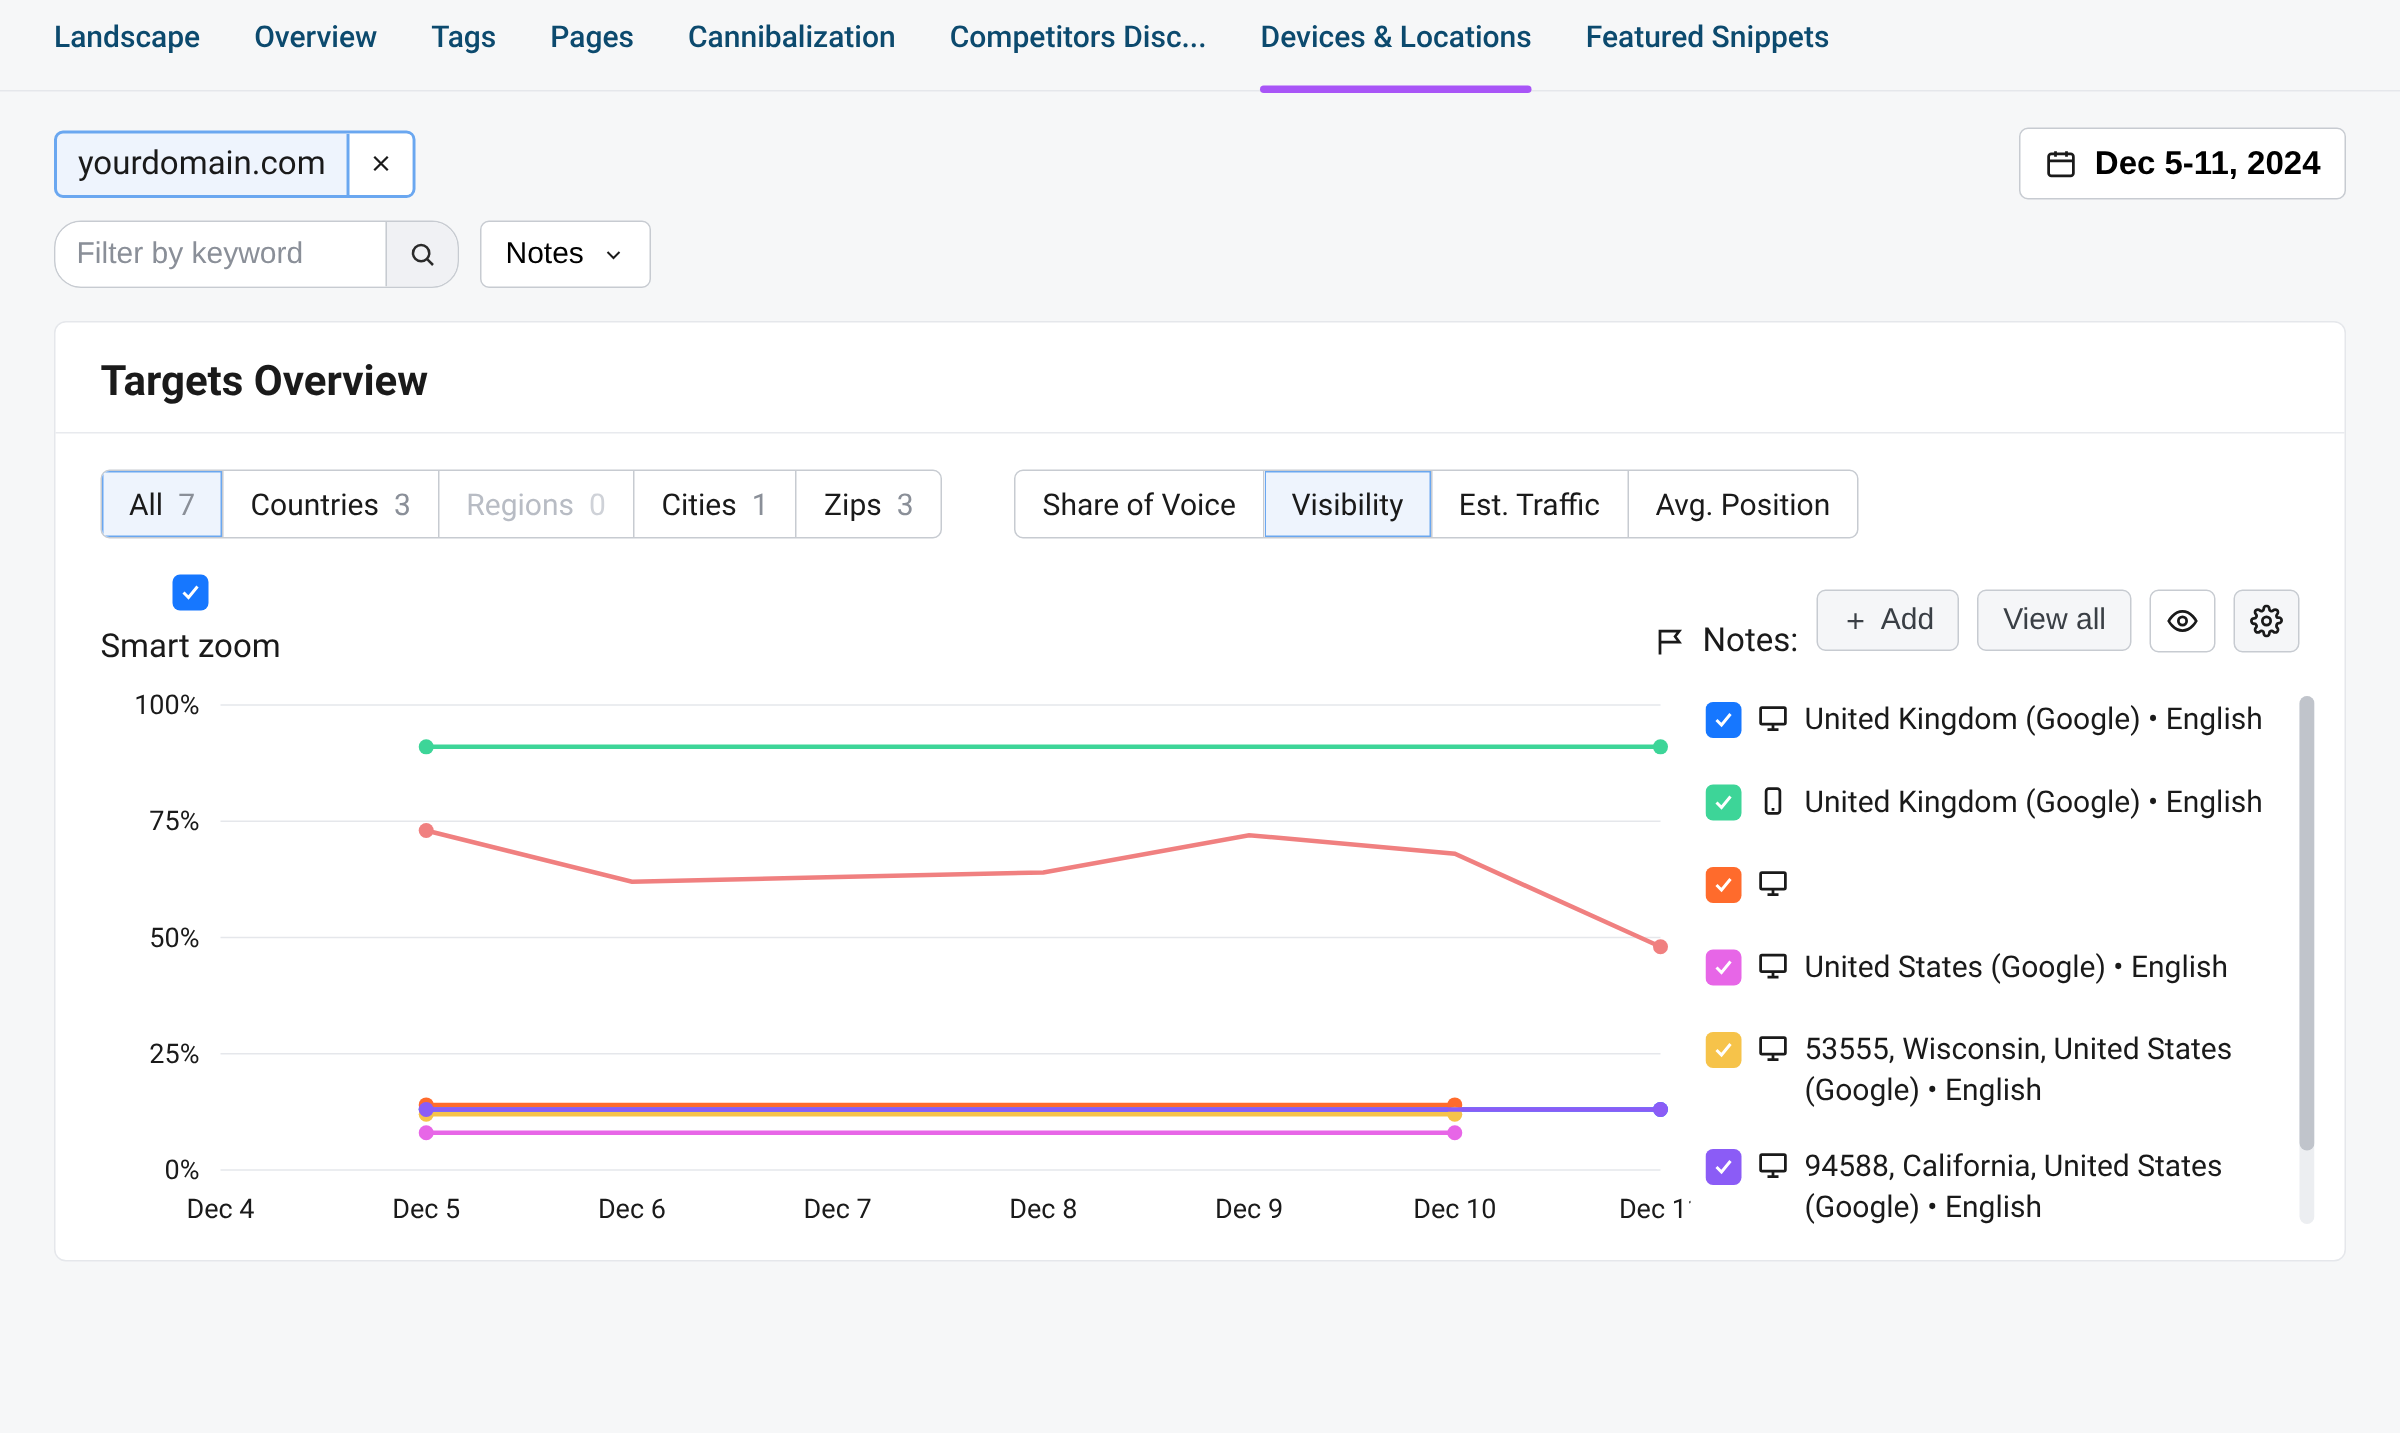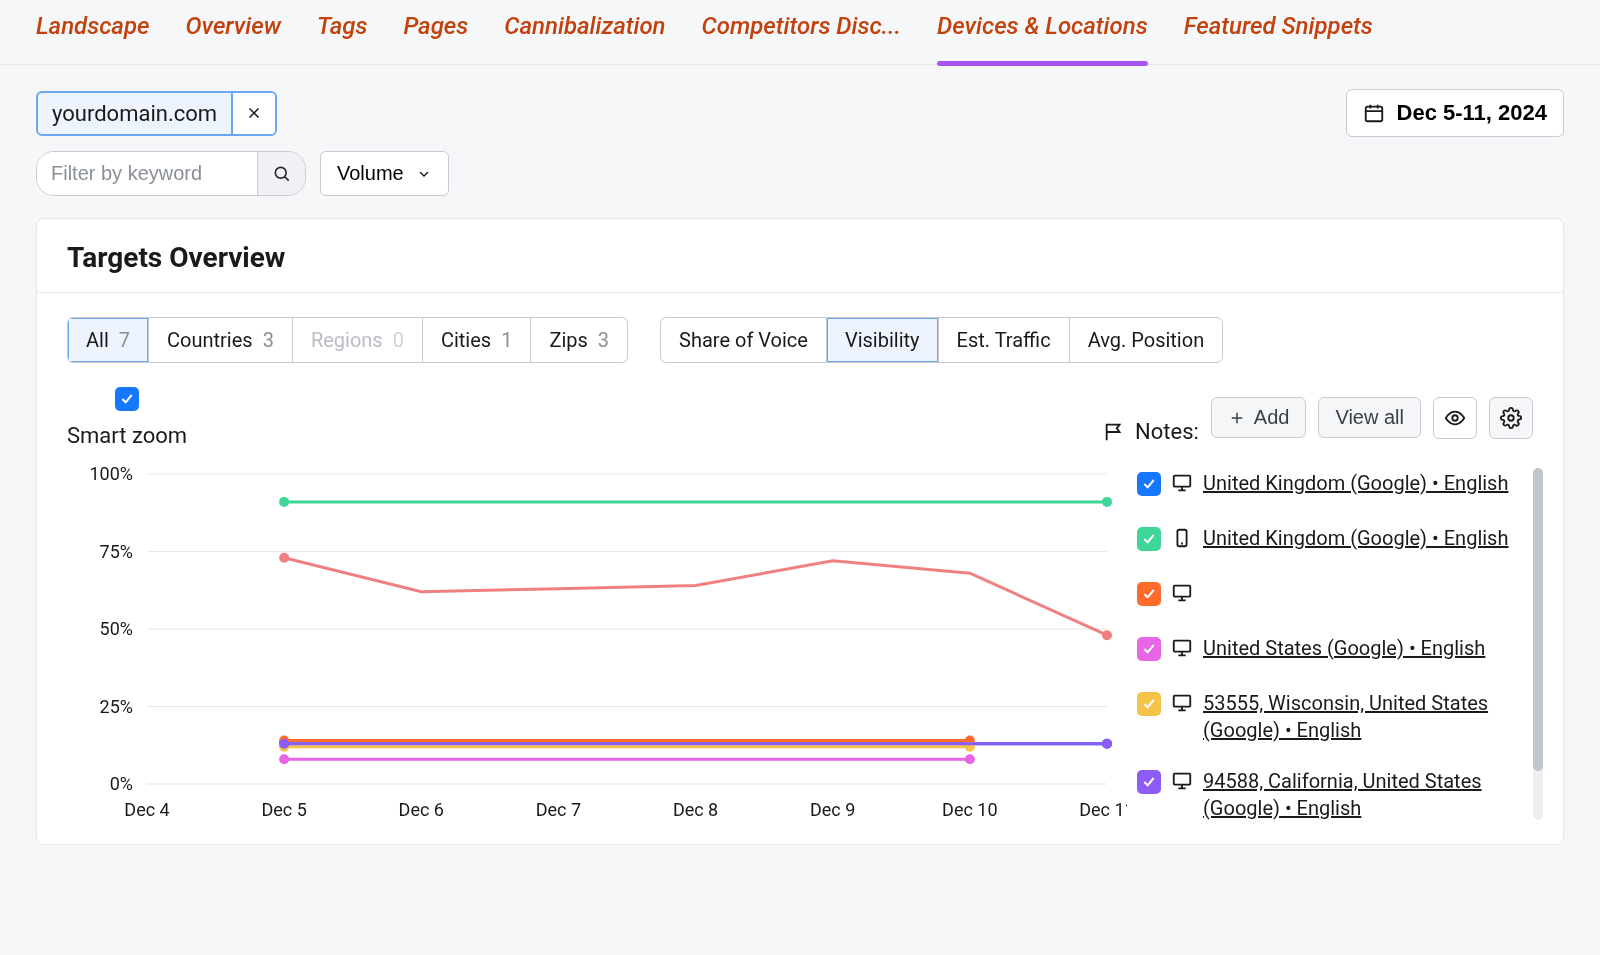--- a/index.html
+++ b/index.html
@@ -1,21 +1,21 @@
 <!DOCTYPE html>
 <html><head>
 <meta charset="utf-8">
 <style>
   * { box-sizing: border-box; }
   html, body { margin: 0; padding: 0; font-family: -apple-system, BlinkMacSystemFont, "Segoe UI", Roboto, Helvetica, Arial, sans-serif; background: #f6f7f8; color: #1a1a1a; }
   body { width: 1600px; height: 955px; overflow: hidden; font-size: 18px; }
 
   
   .topnav { display: flex; align-items: center; gap: 36px; padding: 12px 36px 16px 36px; border-bottom: 1px solid #e5e7eb; background: #f6f7f8; }
-  .topnav-item { font-size: 24px; font-weight: 500; color: #c2410c; cursor: pointer; white-space: nowrap; position: relative; padding-bottom: 8px; font-style: italic; }
+  .topnav-item { font-size: 20px; font-weight: 500; color: #0c4a6e; cursor: pointer; white-space: nowrap; position: relative; padding-bottom: 8px; }
   .topnav-item.active::after { content:""; position:absolute; left:0; right:0; bottom:-18px; height:5px; background:#a855f7; border-radius:3px; }
 
   
   .filter-row { display:flex; align-items:center; justify-content:space-between; padding: 24px 36px 0 36px; }
   .filter-left { display:flex; align-items:center; gap:12px; flex-wrap:wrap; }
   .domain-chip { display:flex; align-items:stretch; border:2px solid #6aa7f0; border-radius:6px; background:#eef4fd; overflow:hidden; }
   .domain-chip .label { padding:8px 14px; font-size:22px; color:#1a1a1a; }
   .domain-chip .close { padding:8px 12px; border-left:2px solid #6aa7f0; background:#fff; display:flex; align-items:center; cursor:pointer; }
   .domain-chip .close svg { width:18px; height:18px; stroke:#1a1a1a; stroke-width:2; }
   .keyword-group { display:flex; align-items:stretch; border:1px solid #c7cbd1; border-radius:18px; overflow:hidden; background:#fff; }
@@ -26,21 +26,21 @@
   .volume-btn { display:flex; align-items:center; gap:12px; border:1px solid #c7cbd1; border-radius:6px; background:#fff; padding:10px 16px; font-size:20px; cursor:pointer; }
   .volume-btn svg { width:16px; height:16px; }
   .date-btn { display:flex; align-items:center; gap:12px; border:1px solid #c7cbd1; border-radius:6px; background:#fff; padding:10px 16px; font-size:22px; font-weight:600; cursor:pointer; }
   .date-btn svg { width:22px; height:22px; }
 
   .filter-row-2 { padding: 14px 36px 22px 36px; display:flex; gap:14px; }
 
   
   .panel { margin: 0 36px 0 36px; background:#fff; border:1px solid #e5e7eb; border-radius:8px; padding:0 0 4px 0; }
   .panel-title { font-size:28px; font-weight:700; padding:22px 30px 18px 30px; border-bottom:1px solid #e8eaee; }
-  .tabs-row { display:flex; gap:32px; padding:24px 30px 12px 30px; }
+  .tabs-row { display:flex; gap:48px; padding:24px 30px 12px 30px; }
   .seg { display:flex; border:1px solid #c7cbd1; border-radius:6px; overflow:hidden; background:#fff; }
   .seg .seg-item { padding:10px 18px; font-size:20px; border-right:1px solid #c7cbd1; cursor:pointer; display:flex; align-items:center; gap:10px; white-space:nowrap; }
   .seg .seg-item:last-child { border-right:none; }
   .seg .seg-item.active { background:#eef4fd; box-shadow: inset 0 0 0 1px #6aa7f0; }
   .seg .seg-item .count { color:#8a8f98; }
   .seg .seg-item.disabled { color:#b8bcc4; cursor:default; }
   .seg .seg-item.disabled .count { color:#cfd2d8; }
 
   .controls-row { display:flex; align-items:center; justify-content:space-between; padding:12px 30px 8px 30px; }
   .smart-zoom { display:flex; align-items:center; gap:12px; font-size:22px;flex-direction:column; }
@@ -53,21 +53,21 @@
   .btn-ghost svg { width:18px; height:18px; stroke:#3a3f45; stroke-width:2; fill:none; }
   .btn-icon { border:1px solid #c7cbd1; border-radius:6px; background:#fff; width:44px; height:42px; display:flex; align-items:center; justify-content:center; cursor:pointer; }
   .btn-icon svg { width:22px; height:22px; }
 
   .chart-area { display:flex; padding:8px 20px 0 30px; gap:10px; }
   .chart-svg { flex:0 0 auto; }
   .legend { flex:1 1 auto; position:relative; padding-right:18px; overflow:hidden; }
   .legend-item { display:flex; align-items:flex-start; gap:10px; padding:6px 0 18px 0; font-size:20px; line-height:1.35; }
   .legend-item .chk { margin-top:2px; }
   .legend-item .dev { margin-top:2px; flex-shrink:0; }
-  .legend-item .txt { color:#1a1a1a;text-decoration:underline; }
+  .legend-item .txt { color:#1a1a1a; }
   .scrollbar { position:absolute; right:0; top:4px; bottom:20px; width:10px; background:#eceef1; border-radius:5px; }
   .scroll-thumb { position:absolute; left:0; right:0; top:0; height:86%; background:#c0c4cb; border-radius:5px; }
 
   
   .axis-label { font-size:18px; fill:#1a1a1a; }
 </style>
 </head>
 <body>
 
 <div class="topnav">
@@ -105,21 +105,21 @@
   <div class="keyword-group">
     <input class="keyword-input" placeholder="Filter by keyword" style="">
     <button class="keyword-btn">
       <svg viewBox="0 0 24 24">
           <circle cx="10.5" cy="10.5" r="6.5"></circle>
           <path d="M20 20l-4.5-4.5"></path>
         </svg>
     </button>
   </div>
   <button class="volume-btn">
-    <span>Volume</span>
+    <span>Notes</span>
     <svg viewBox="0 0 24 24" fill="none" stroke="#1a1a1a" stroke-width="2">
         <path d="M6 9l6 6 6-6"></path>
       </svg>
   </button>
 </div>
 
 <div class="panel">
   <div class="panel-title">Targets Overview</div>
 
   <div class="tabs-row">

